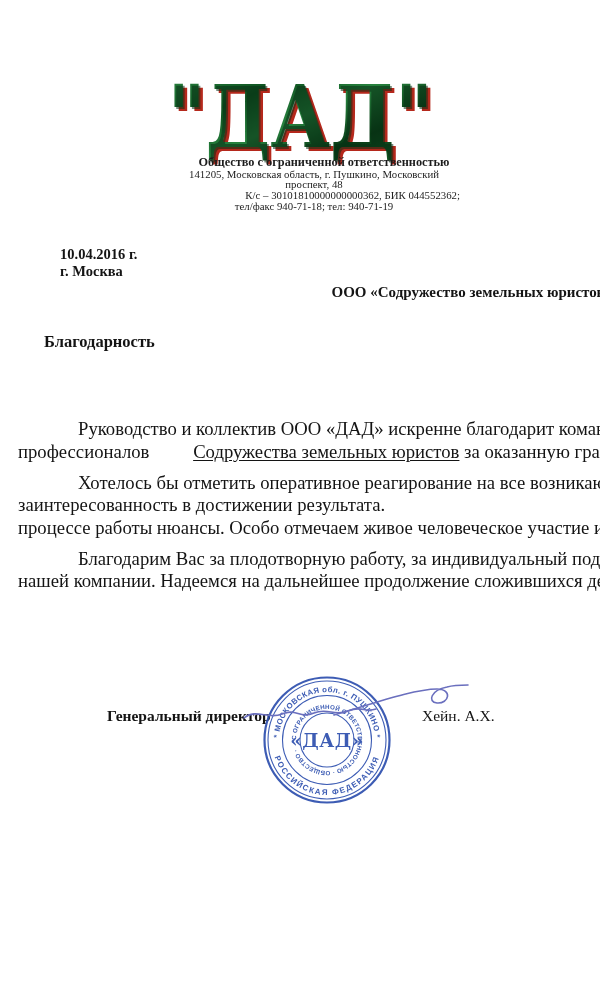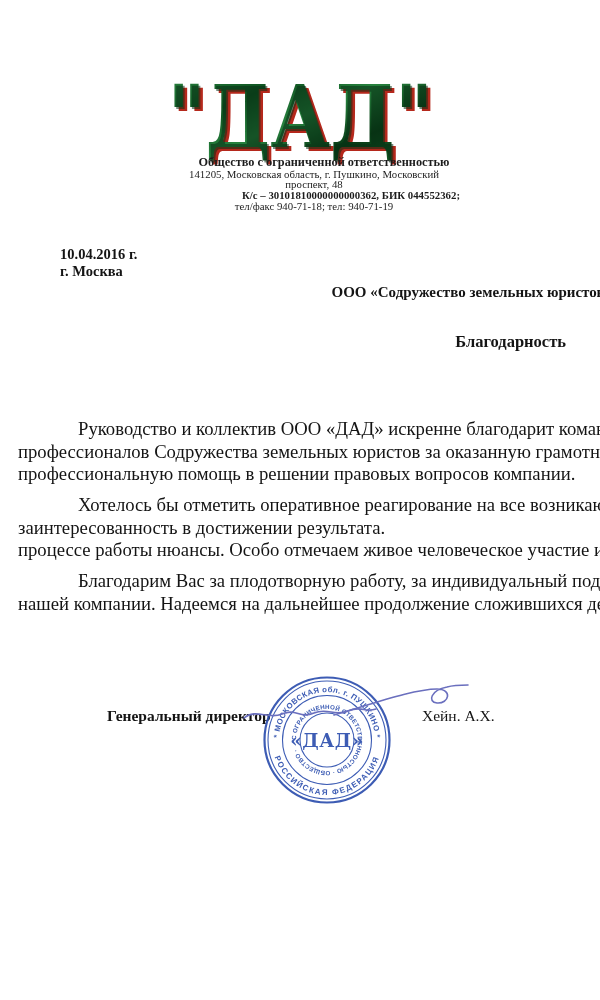--- a/index.html
+++ b/index.html
@@ -20,36 +20,36 @@
   @supports (-webkit-background-clip: text) {
     .logo-green {
       background:linear-gradient(160deg,#2f8f47 0%,#0d501f 30%,#27823e 50%,#083a15 72%,#1a6e31 100%);
       -webkit-background-clip:text; background-clip:text; color:transparent;
     }
   }
   
   .company { position:absolute; top:157px; left:168px; width:292px;
              font-size:10.8px; line-height:10.7px; text-align:center; color:#1c1c1c; }
   .company .c-name { font-size:12.3px; font-weight:bold; position:relative; left:10px; margin-bottom:1px; }
-  .company .c-right { text-align:right;font-weight:bold; }
+  .company .c-right { text-align:right; }
   
   .date-block { position:absolute; top:246px; left:18px;
                 font-weight:bold; font-size:14.5px; line-height:17px;margin-left:42px; }
   .addressee  { position:absolute; top:284px; right:-12px;
                 font-weight:bold; font-size:15px; white-space:nowrap; }
   .doc-title  { position:absolute; top:332px; left:0; width:100%;
-                box-sizing:border-box; padding-right:34px; text-align:right;
-                font-weight:bold; font-size:16.5px; }
+                box-sizing:border-box; padding-right:34px; text-align:left;
+                font-weight:bold; font-size:16.5px;padding-left:44px; }
   
   .body-text { position:absolute; top:418px; left:18px; width:578px;
                font-size:18.7px; line-height:22.5px; }
   .para + .para { margin-top:8.5px; }
   .bline { white-space:nowrap; }
   .bline.first { padding-left:60px; }
-  .u { text-underline-offset:2px; }
+  .u { text-decoration:underline; text-underline-offset:2px;margin-left:39px; }
   
   .sig-role { position:absolute; top:707px; left:107px;
               font-weight:bold; font-size:15.5px; white-space:nowrap; z-index:1; }
   .sig-name { position:absolute; top:707px; left:422px;
               font-weight:normal; font-size:15.5px; white-space:nowrap; z-index:1; }
   .stamp-svg { position:absolute; left:242px; top:655px; width:170px; height:170px;
                opacity:.92; z-index:2; }
   .sign-svg  { position:absolute; left:230px; top:663px; width:250px; height:75px;
                z-index:3; }
 </style>
@@ -78,21 +78,20 @@
   </div>
 
   <div class="addressee">ООО «Содружество земельных юристов»</div>
 
   <div class="doc-title">Благодарность</div>
 
   <div class="body-text">
     <div class="para">
       <div class="bline first">Руководство и коллектив ООО «ДАД» искренне благодарит команду</div>
       <div class="bline"><span>профессионалов  </span><span class="u">Содружества земельных юристов</span><span> за оказанную грамотную,</span></div>
-      <div class="bline">профессиональную помощь в решении правовых вопросов компании.</div>
     </div>
     <div class="para">
       <div class="bline first">Хотелось бы отметить оперативное реагирование на все возникающие в</div>
       <div class="bline">заинтересованность в достижении результата.</div>
       <div class="bline">процессе работы нюансы. Особо отмечаем живое человеческое участие и</div>
     </div>
     <div class="para">
       <div class="bline first">Благодарим Вас за плодотворную работу, за индивидуальный подход к</div>
       <div class="bline">нашей компании. Надеемся на дальнейшее продолжение сложившихся деловых</div>
     </div>

